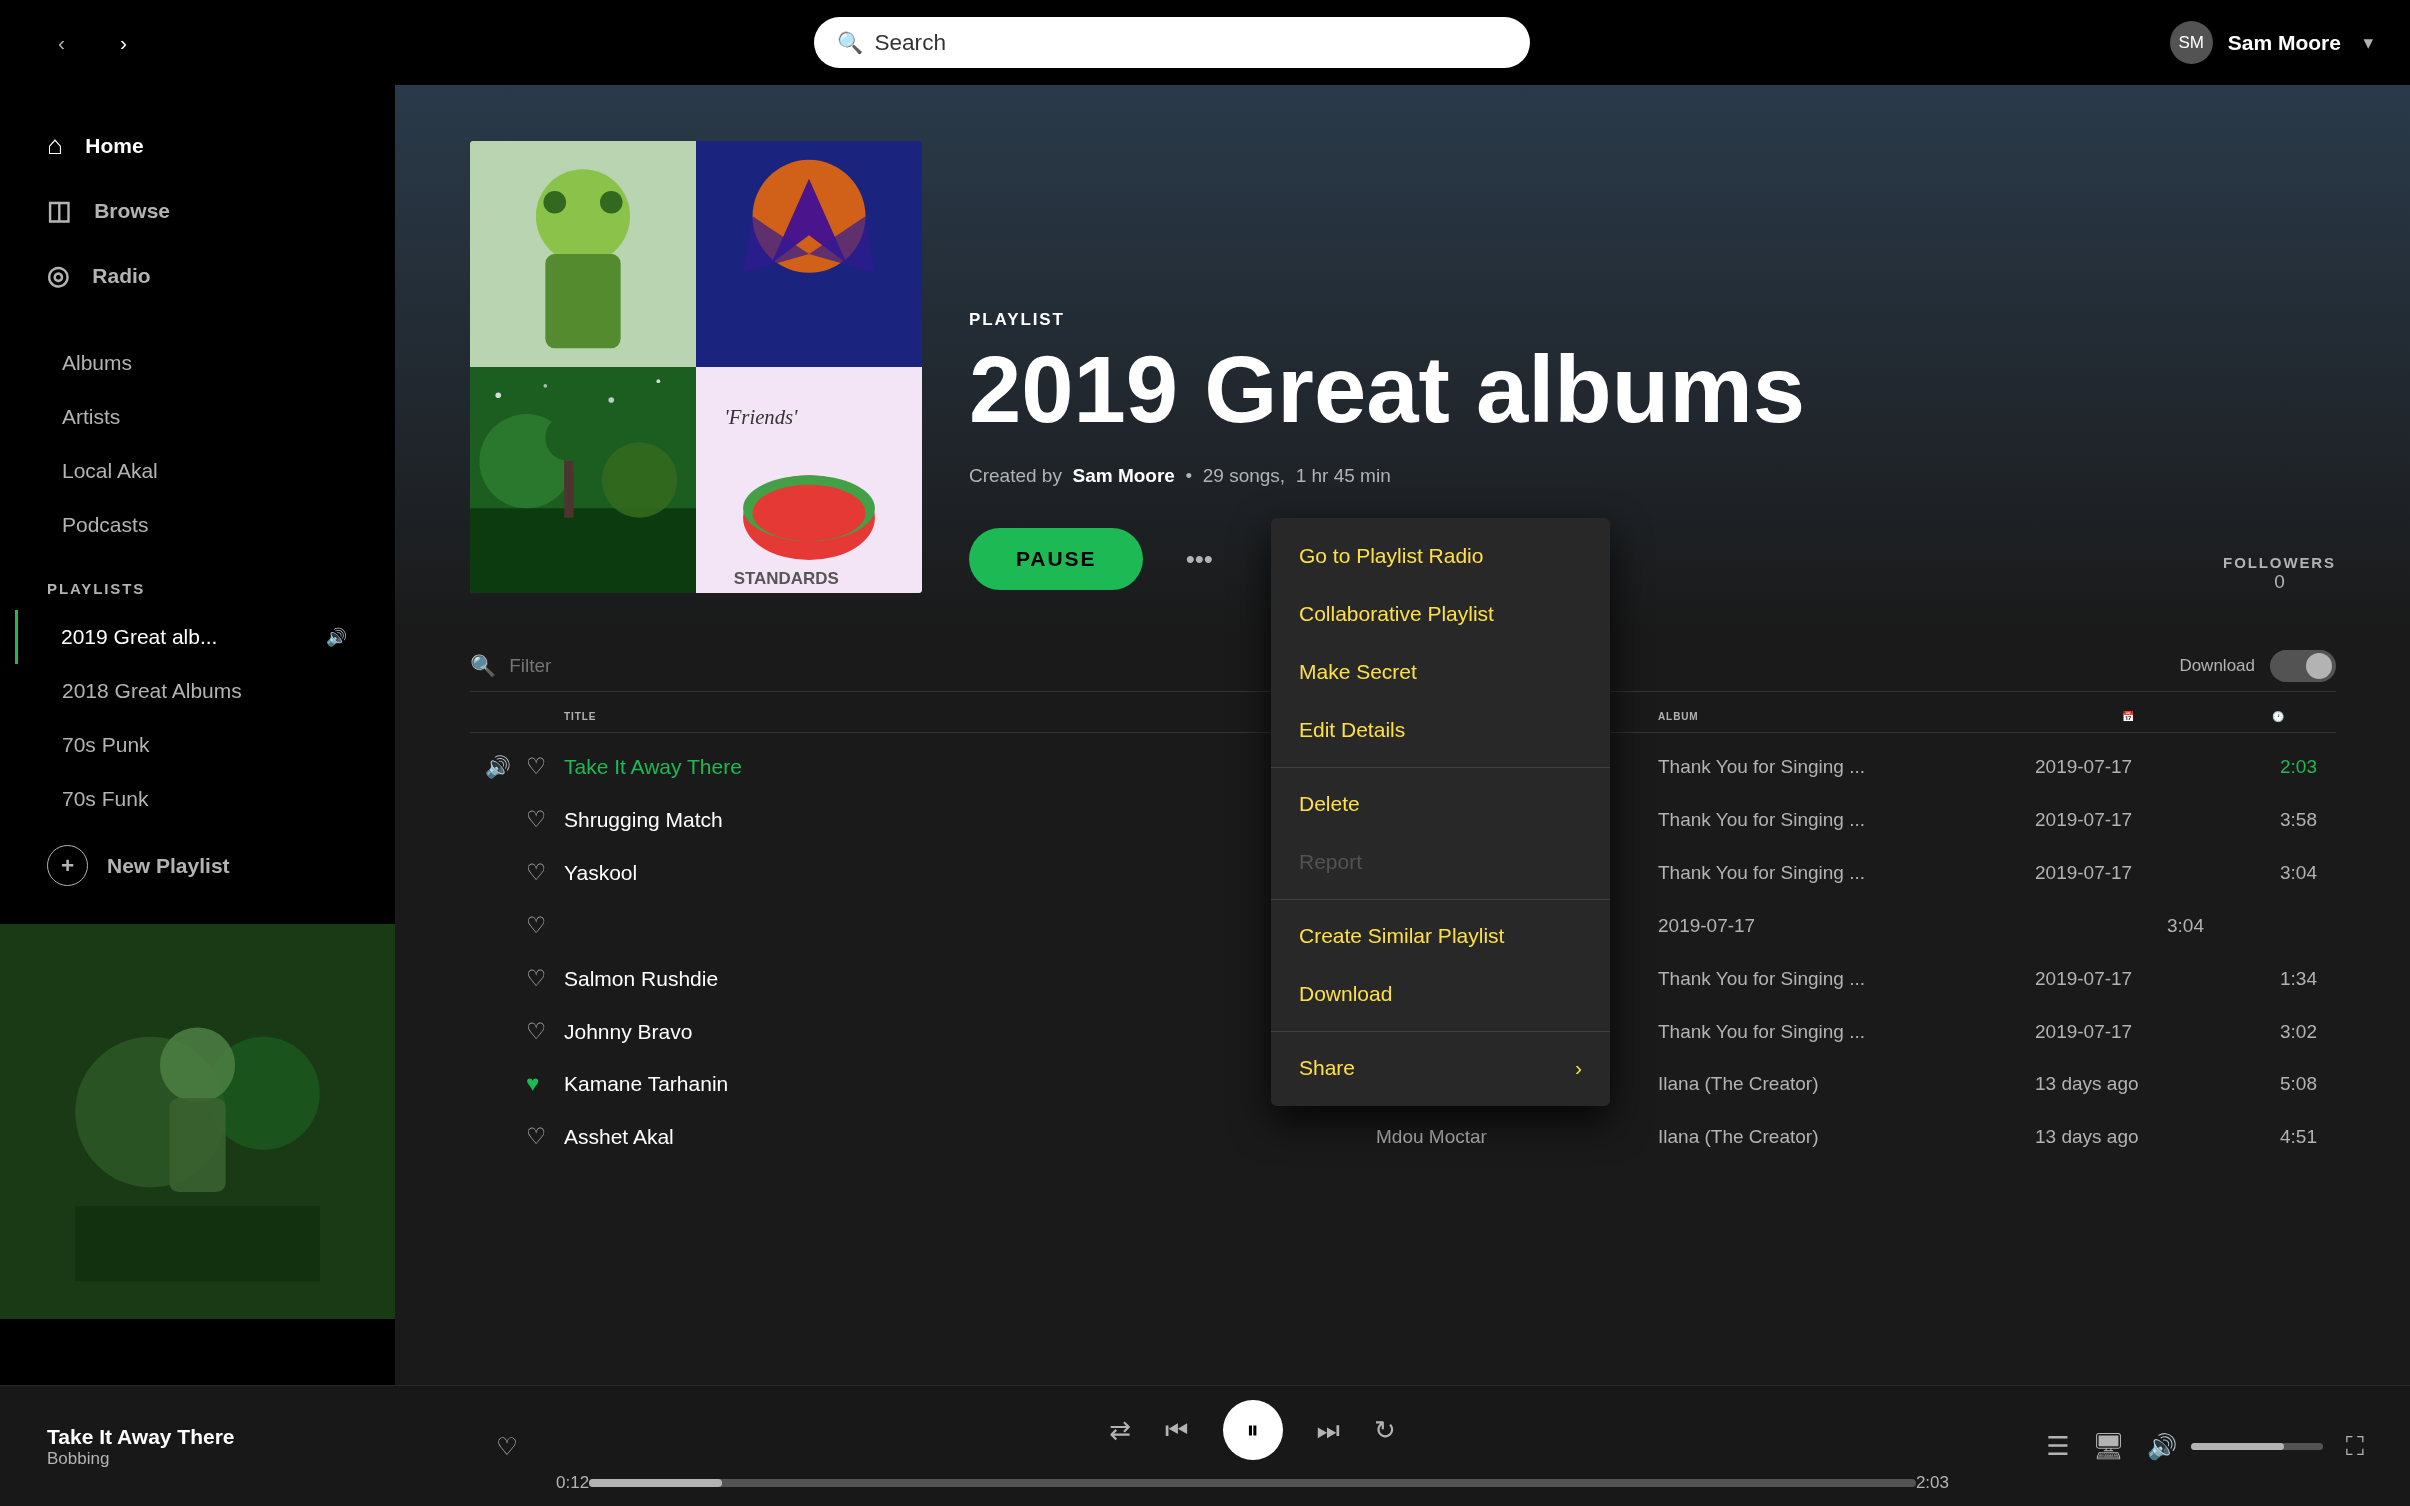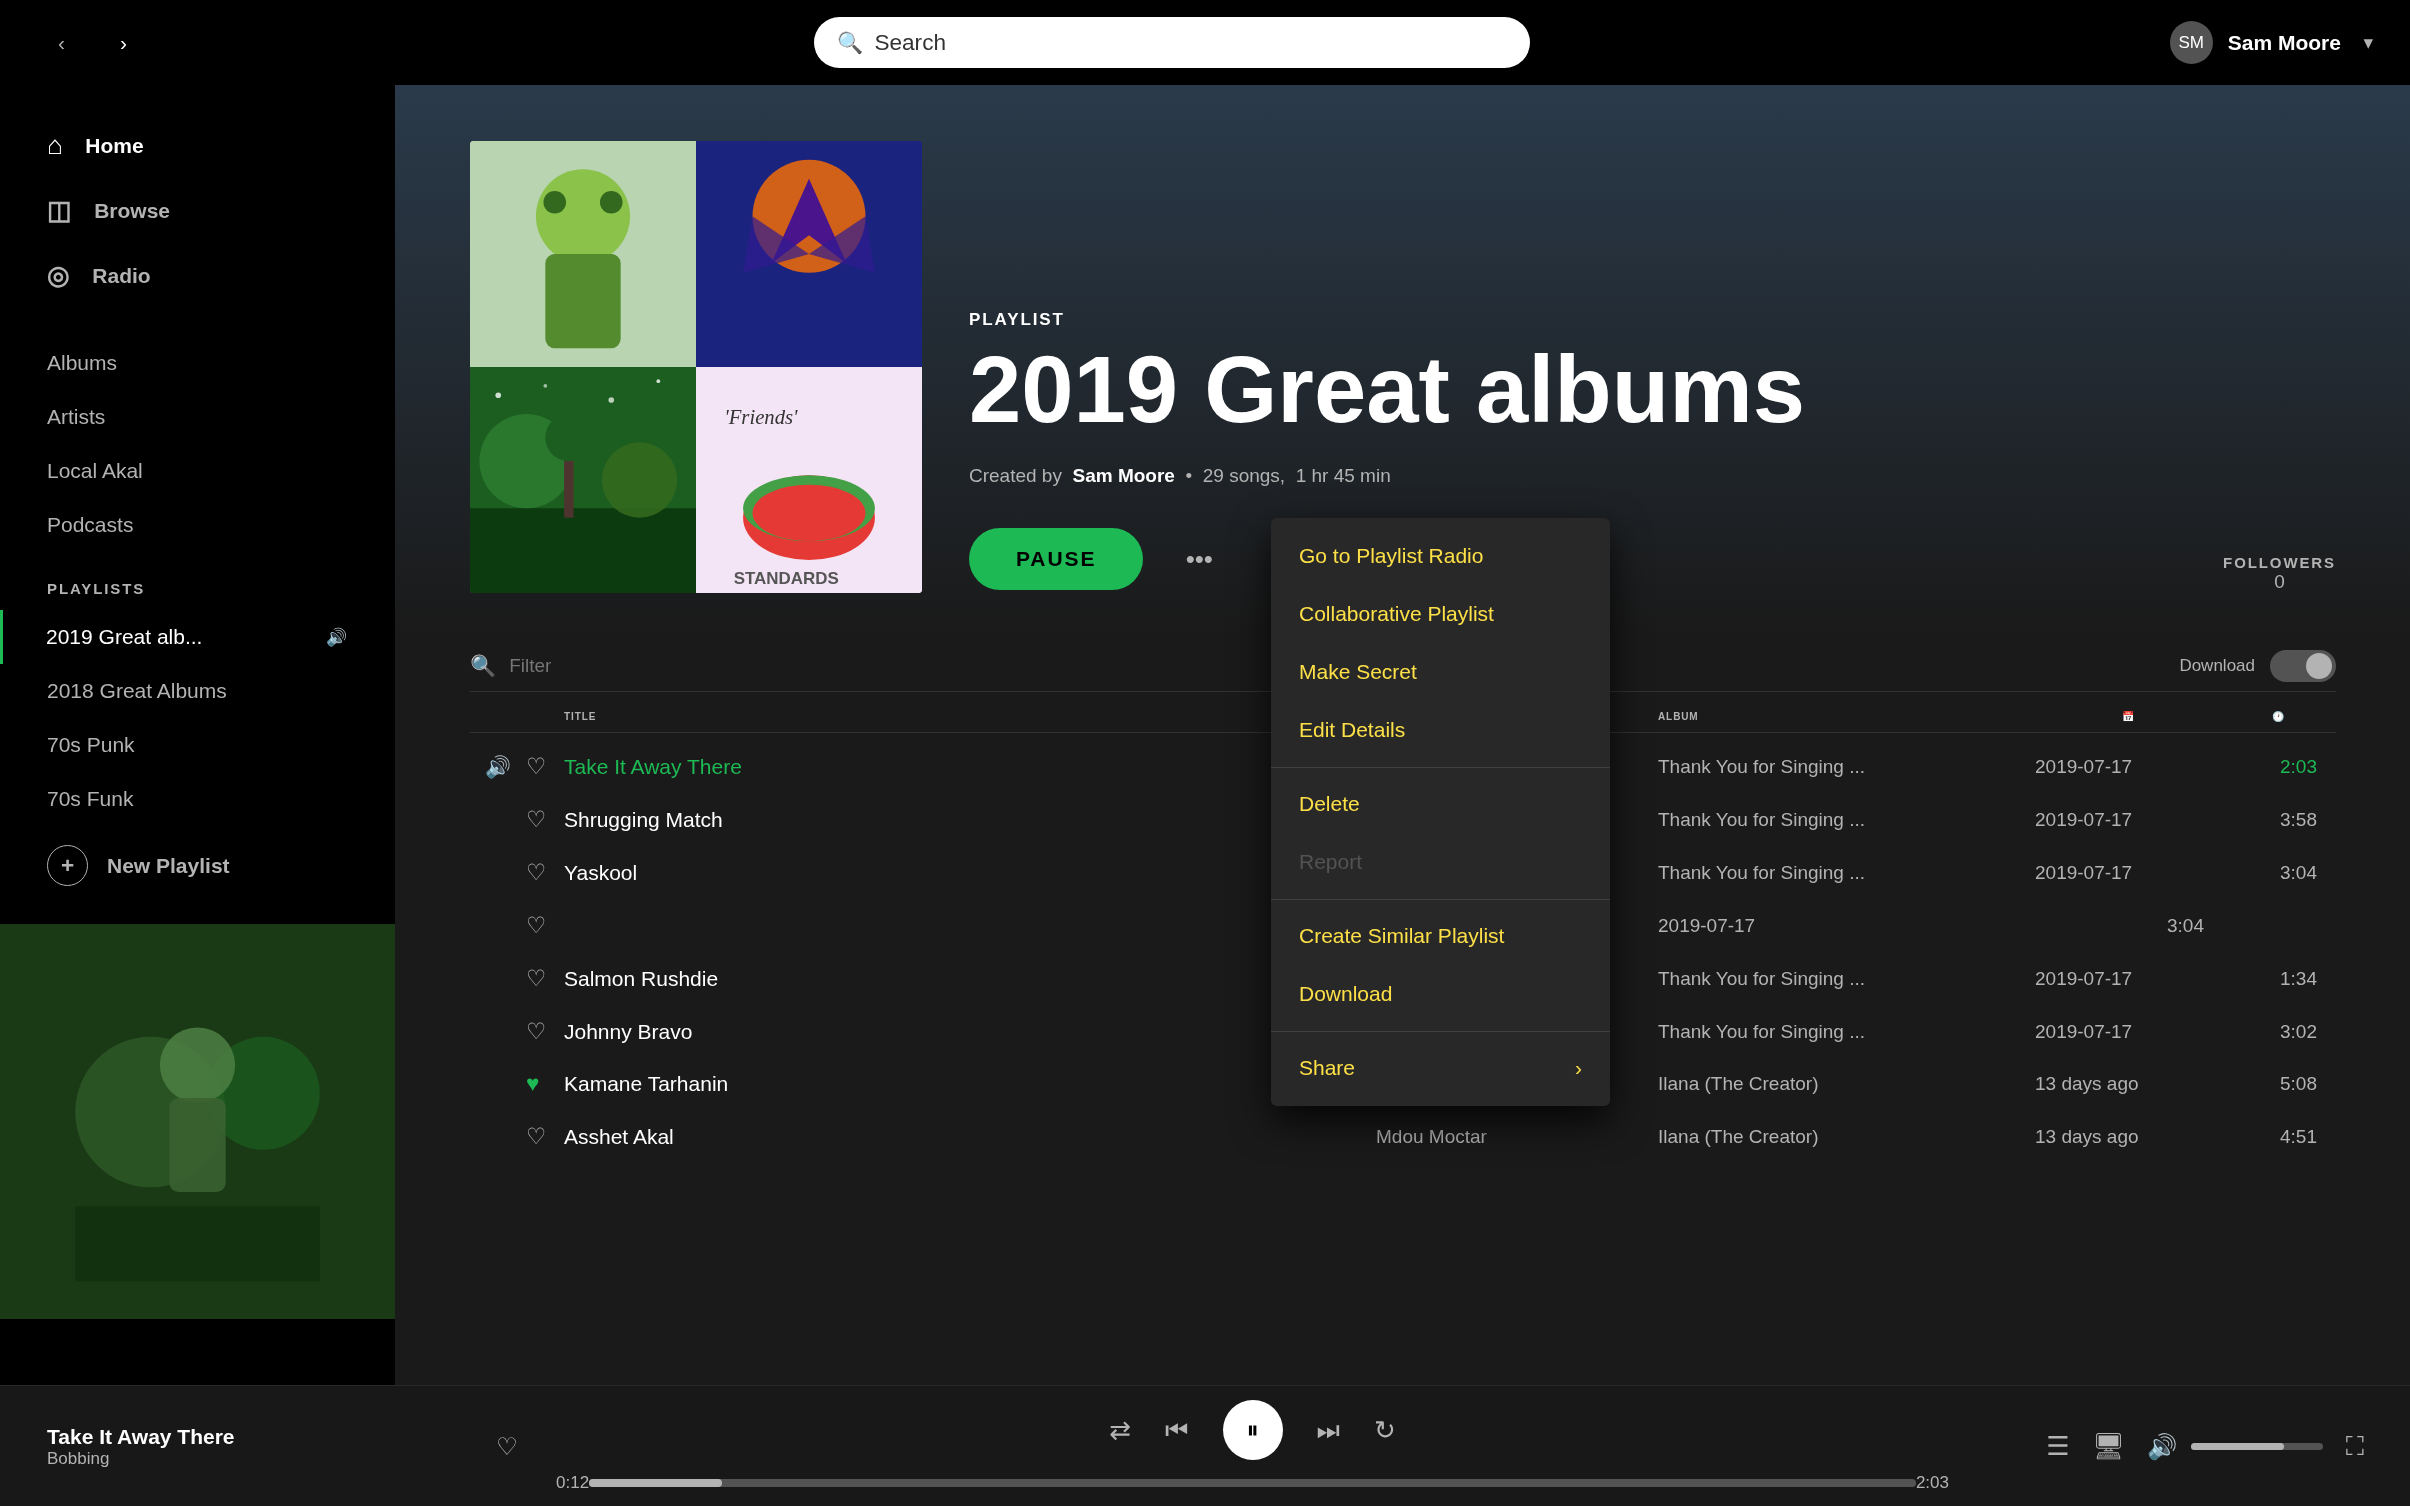--- a/index.html
+++ b/index.html
@@ -123,20 +123,21 @@
       text-transform: uppercase;
     }
     .sidebar-list-item {
       display: flex;
       align-items: center;
       justify-content: space-between;
       padding: 15px 47px;
       cursor: pointer;
       font-size: 21px;
       color: #b3b3b3;
+      margin-left: 15px;
     }
     .sidebar-list-item.active { color: #fff; border-left: 3.8px solid #1db954; padding-left: 43px; }
     .sidebar-list-item .playing-icon { color: #1db954; font-size: 17px; }
     .new-playlist {
       display: flex;
       align-items: center;
       gap: 19px;
       padding: 19px 47px;
       cursor: pointer;
       color: #b3b3b3;

